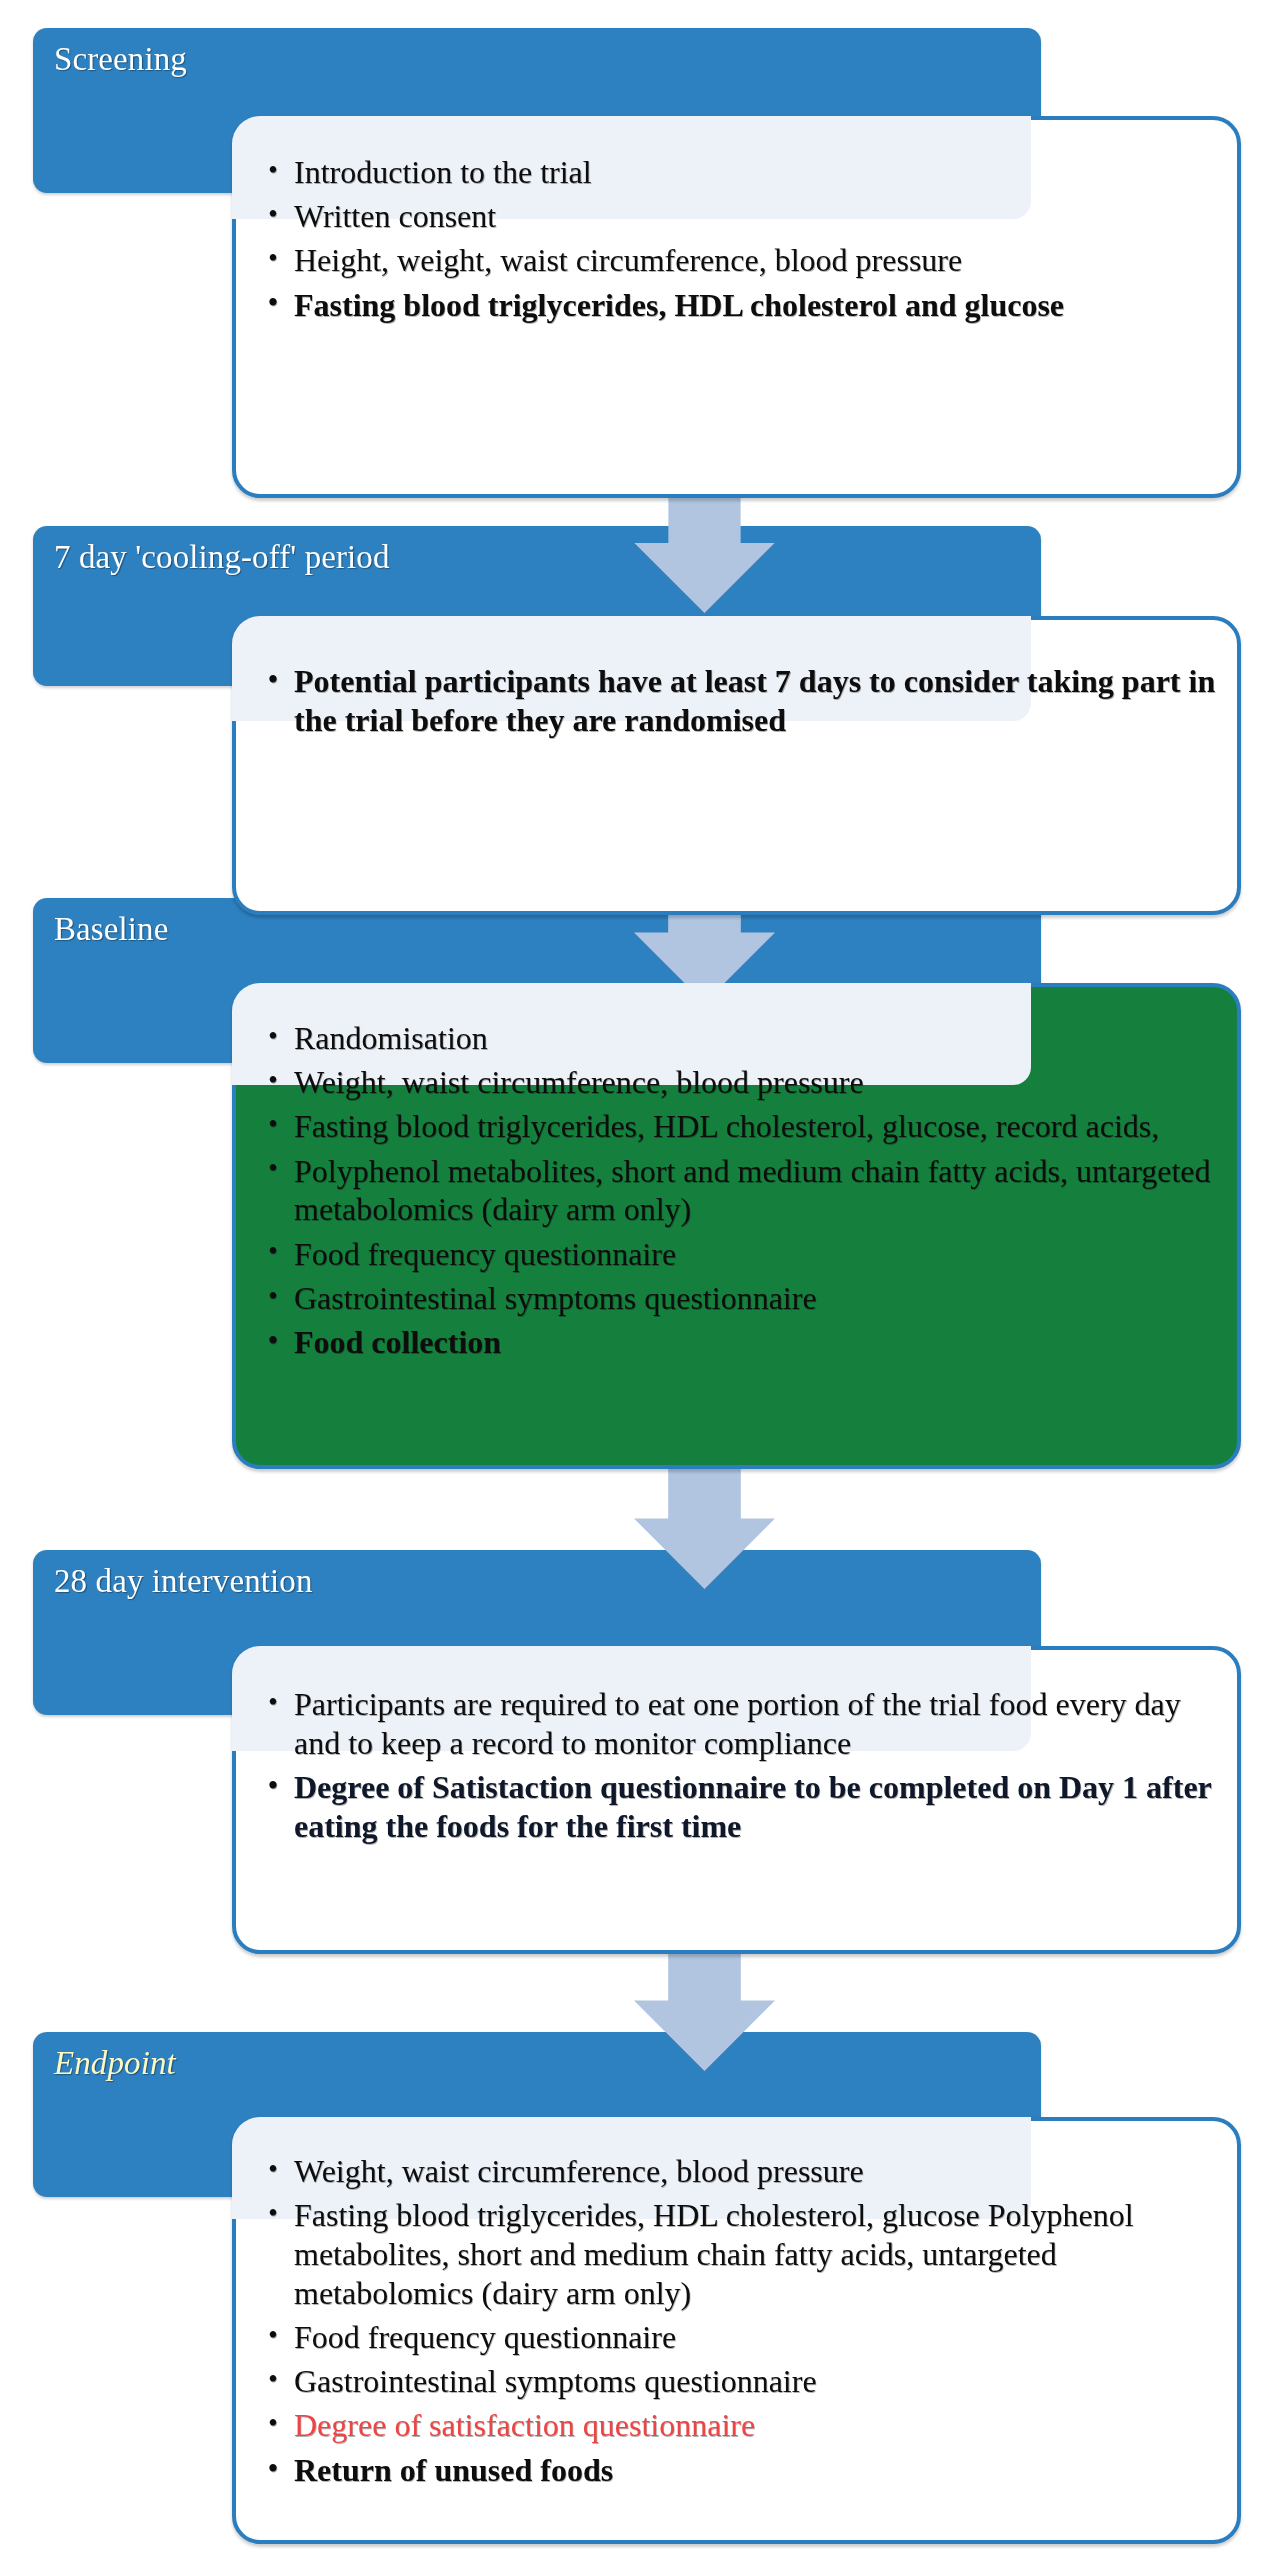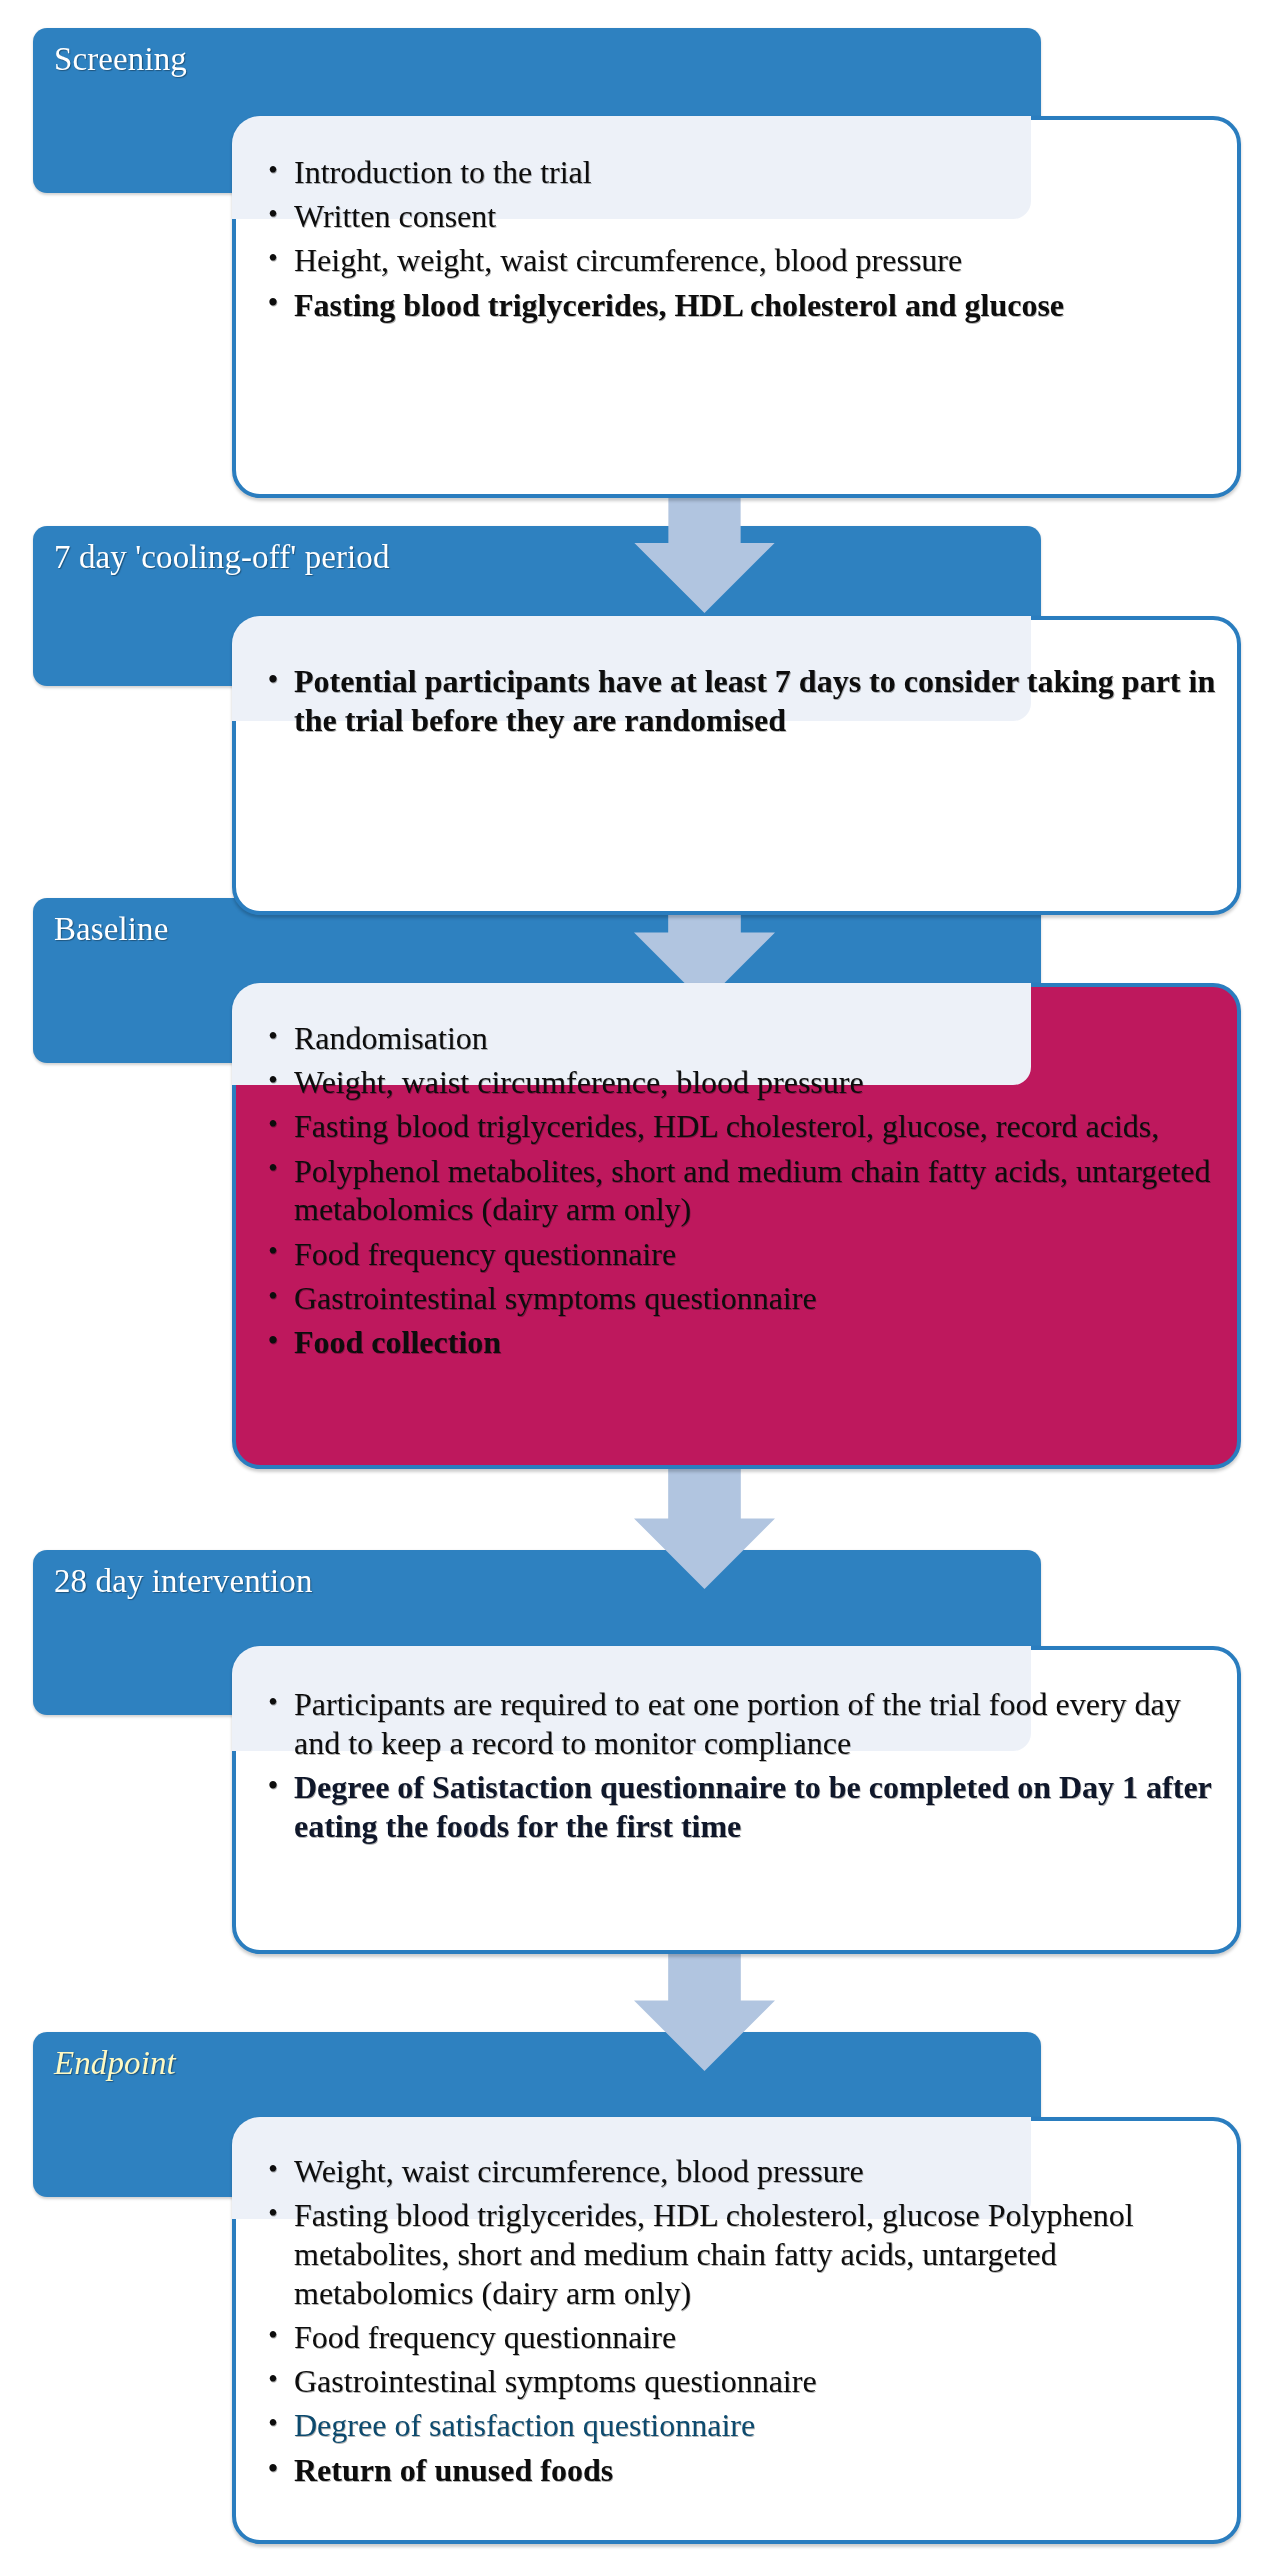--- a/index.html
+++ b/index.html
@@ -143,21 +143,21 @@
     </div>
     <div class="stage-card" style="top: 616px; height: 299px; background: rgb(255, 255, 255); border-color: rgb(42, 125, 191);">
       <div class="tint" style="background: rgb(237, 241, 248); width: 799px; height: 105px;"></div>
       <ul class="bullets" style="padding-top: 42px; padding-left: 28px; padding-right: 21px;">
         <li style="color: rgb(13, 13, 13);">Potential participants have at least 7 days to consider taking part in the trial before they are randomised</li>
       </ul>
     </div>
     <div class="stage-header" style="top: 898px; height: 165px; background: rgb(46, 129, 192);">
       <div class="stage-title" style="color: rgb(255, 255, 255);">Baseline</div>
     </div>
-    <div class="stage-card" style="top: 983px; height: 486px; background: #be185d; border-color: rgb(42, 125, 191);">
+    <div class="stage-card" style="top: 983px; height: 486px; background: #15803d; border-color: rgb(42, 125, 191);">
       <div class="tint" style="background: rgb(237, 241, 248); width: 799px; height: 102px;"></div>
       <ul class="bullets" style="padding-top: 32px; padding-left: 28px; padding-right: 21px;">
         <li style="color: rgb(13, 13, 13);">Randomisation</li>
         <li style="color: rgb(13, 13, 13);">Weight, waist circumference, blood pressure</li>
         <li style="color: rgb(13, 13, 13);">Fasting blood triglycerides, HDL cholesterol, glucose, record acids,</li>
         <li style="color: rgb(13, 13, 13);">Polyphenol metabolites, short and medium chain fatty acids, untargeted metabolomics (dairy arm only)</li>
         <li style="color: rgb(13, 13, 13);">Food frequency questionnaire</li>
         <li style="color: rgb(13, 13, 13);">Gastrointestinal symptoms questionnaire</li>
         <li style="color: rgb(13, 13, 13);">Food collection</li>
       </ul>
@@ -175,18 +175,18 @@
     <div class="stage-header" style="top: 2032px; height: 165px; background: rgb(46, 129, 192);">
       <div class="stage-title" style="color: #fef9c3; font-style: italic;">Endpoint</div>
     </div>
     <div class="stage-card" style="top: 2117px; height: 427px; background: rgb(255, 255, 255); border-color: rgb(42, 125, 191);">
       <div class="tint" style="background: rgb(237, 241, 248); width: 799px; height: 102px;"></div>
       <ul class="bullets" style="padding-top: 31px; padding-left: 28px; padding-right: 21px;">
         <li style="color: rgb(13, 13, 13);">Weight, waist circumference, blood pressure</li>
         <li style="color: rgb(13, 13, 13);">Fasting blood triglycerides,  HDL cholesterol, glucose Polyphenol metabolites, short and medium chain fatty acids, untargeted metabolomics (dairy arm only)</li>
         <li style="color: rgb(13, 13, 13);">Food frequency questionnaire</li>
         <li style="color: rgb(13, 13, 13);">Gastrointestinal symptoms questionnaire</li>
-        <li style="color: #0c4a6e;">Degree of satisfaction questionnaire</li>
+        <li style="color: #ef4444;">Degree of satisfaction questionnaire</li>
         <li style="color: rgb(13, 13, 13);">Return of unused foods</li>
       </ul>
     </div>
   </div>
 
 
 </body></html>

